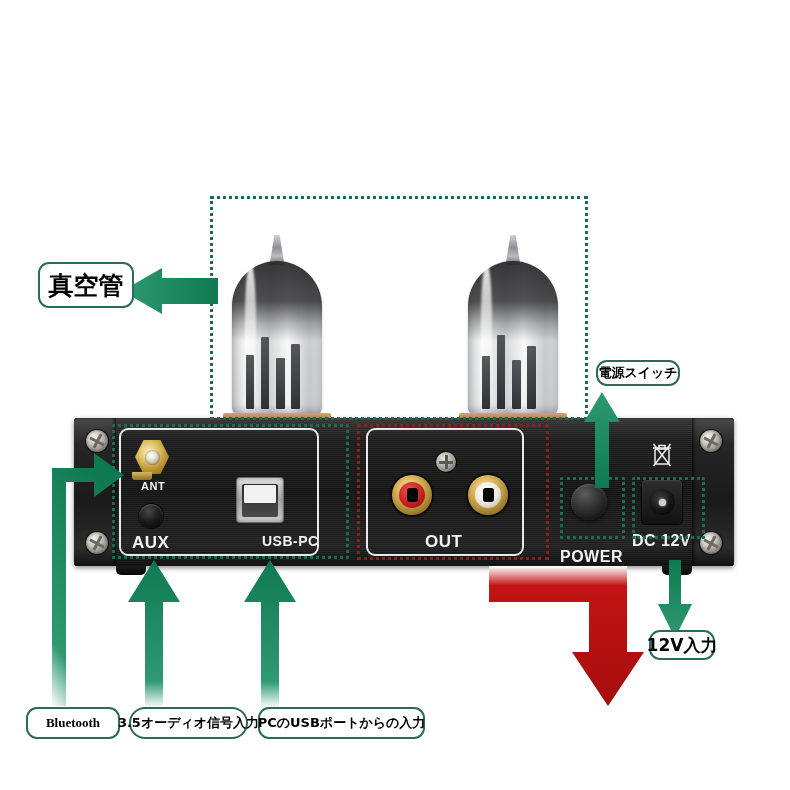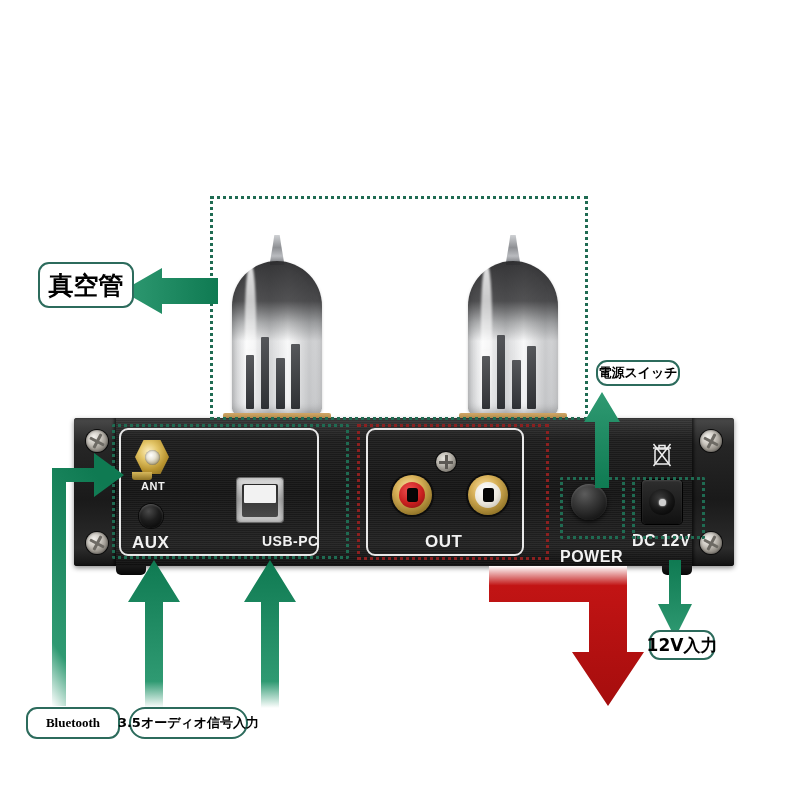--- a/index.html
+++ b/index.html
@@ -406,15 +406,18 @@
   </div>
 
   <div class="callout" style="left:26px; top:707px; width:94px; height:32px; font-size:13px;">
     <span>Bluetooth</span>
   </div>
 
   <div class="callout jp" style="left:129px; top:707px; width:119px; height:32px; font-size:13px;border-radius:16px;">
     <span>3.5オーディオ信号入力</span>
   </div>
 
+  <div class="callout jp" style="left:258px; top:707px; width:167px; height:32px; font-size:13px;">
+    <span>PCのUSBポートからの入力</span>
+  </div>
 
 
 </div>
 
 </body></html>

